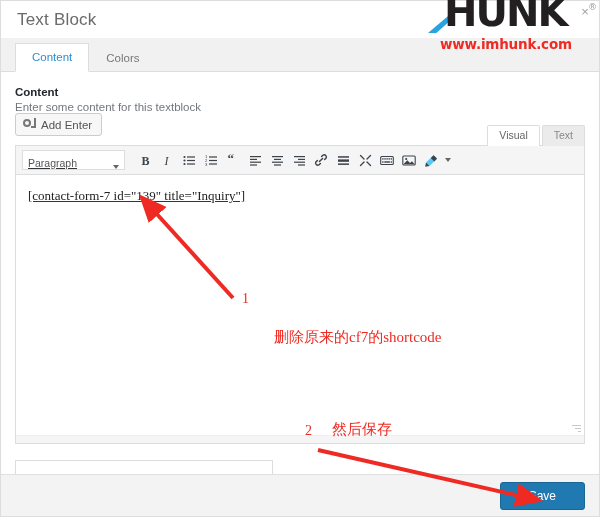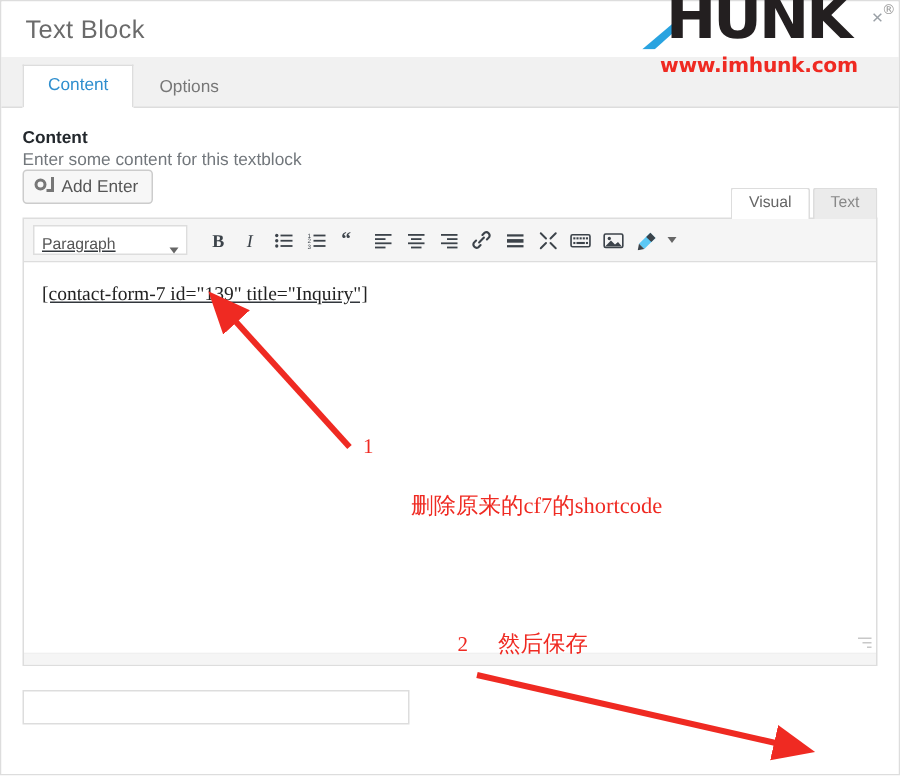--- a/index.html
+++ b/index.html
@@ -298,21 +298,21 @@
 
 <div class="modal">
 
   <div class="title-bar">
     <span class="title-text">Text Block</span>
     <span class="close-x">×</span>
   </div>
 
   <div class="tab-strip">
     <div class="tab active">Content</div>
-    <div class="tab">Options</div>
+    <div class="tab">Colors</div>
   </div>
 
   <div class="panel">
 
     <div class="field-label">Content</div>
     <div class="field-desc">Enter some content for this textblock</div>
 
     <div class="add-media">
       <span class="media-glyph">
         <span class="n1"></span>
@@ -472,20 +472,23 @@
     <div class="fontsize-row">
       <div class="size-select">
         
         
       </div>
 
     </div>
 
   </div>
 
+  <div class="footer">
+    <div class="save-btn">Save</div>
+  </div>
 </div>
 
 <div class="logo-wrap">
   <span class="logo-swoosh"></span>
   <span class="logo-word">HUNK</span>
   <span class="logo-tm">®</span>
   <span class="logo-url">www.imhunk.com</span>
 </div>
 
 <svg class="anno-layer" width="600" height="517">

